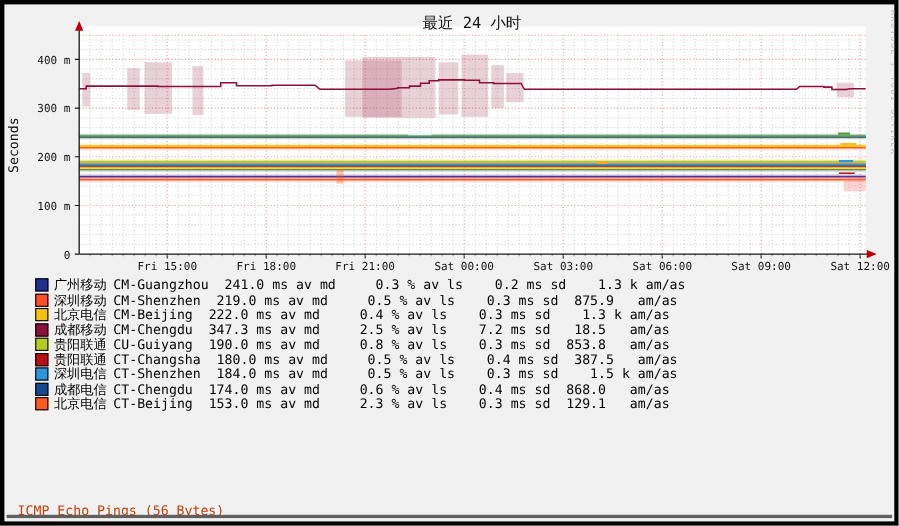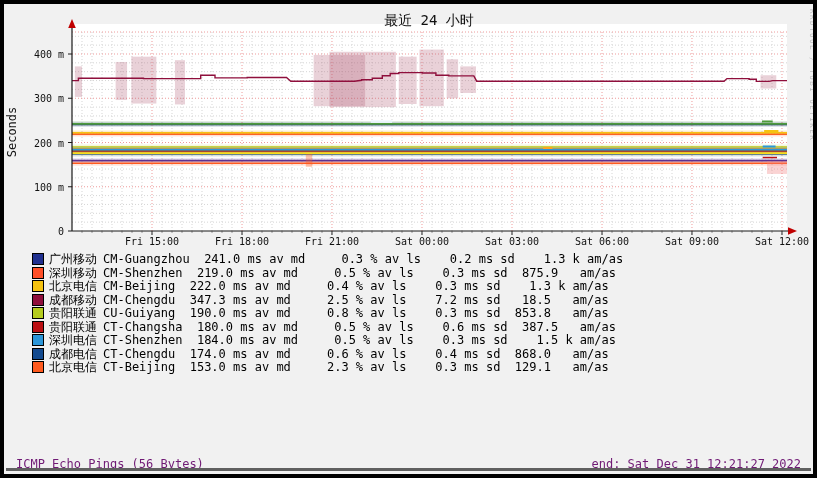--- a/index.html
+++ b/index.html
@@ -23,21 +23,21 @@
   .title{font-size:14px;}
   .axlabel{font-size:12px;}
   .wm{font-size:7.5px;fill:#bdbdbd;letter-spacing:1.5px;}
   #legend{position:absolute;top:249px;left:28px;font-size:12px;line-height:13.5px;color:#000;}
   .lrow{white-space:pre;height:13.5px;}
   .swatch{display:inline-block;width:10px;height:10px;border:1px solid #000;
           margin-right:5px;vertical-align:-2px;background:#888;}
   .cn{display:inline-block;width:54px;white-space:pre;}
   .rest{white-space:pre;}
   #footer{position:absolute;top:453px;left:12px;right:12px;display:flex;
-          justify-content:space-between;font-size:12px;color:#701a75;}
+          justify-content:space-between;font-size:12px;color:#c2410c;}
   #bottom-border{position:absolute;left:2px;right:2px;bottom:3px;height:3px;background:#606060;}
 </style>
 </head>
 <body>
 
 <div id="app">
 
   <svg id="chart" width="817" height="248">
     <rect x="68" y="20" width="715" height="207" fill="#ffffff"></rect>
     <text class="title" x="425" y="21" text-anchor="middle">最近 24 小时</text>
@@ -297,29 +297,28 @@
 
 
     <div class="lrow"><span class="swatch" style="background: rgb(143, 15, 60);"></span><span class="cn">成都移动</span><span class="rest">CM-Chengdu  347.3 ms av md     2.5 % av ls    7.2 ms sd   18.5   am/as</span></div>
 
 
 
     <div class="lrow"><span class="swatch" style="background: rgb(181, 204, 30);"></span><span class="cn">贵阳联通</span><span class="rest">CU-Guiyang  190.0 ms av md     0.8 % av ls    0.3 ms sd  853.8   am/as</span></div>
 
 
 
-    <div class="lrow"><span class="swatch" style="background: rgb(187, 15, 18);"></span><span class="cn">贵阳联通</span><span class="rest">CT-Changsha  180.0 ms av md     0.5 % av ls    0.6 ms sd  387.5   am/as</span></div>
+    <div class="lrow"><span class="swatch" style="background: rgb(187, 15, 18);"></span><span class="cn">贵阳联通</span><span class="rest">CT-Changsha  180.0 ms av md     0.5 % av ls    0.4 ms sd  387.5   am/as</span></div>
 
     <div class="lrow"><span class="swatch" style="background: rgb(43, 150, 217);"></span><span class="cn">深圳电信</span><span class="rest">CT-Shenzhen  184.0 ms av md     0.5 % av ls    0.3 ms sd    1.5 k am/as</span></div>
 
     <div class="lrow"><span class="swatch" style="background: rgb(19, 74, 143);"></span><span class="cn">成都电信</span><span class="rest">CT-Chengdu  174.0 ms av md     0.6 % av ls    0.4 ms sd  868.0   am/as</span></div>
 
     <div class="lrow"><span class="swatch" style="background: rgb(255, 90, 30);"></span><span class="cn">北京电信</span><span class="rest">CT-Beijing  153.0 ms av md     2.3 % av ls    0.3 ms sd  129.1   am/as</span></div>
 
   </div>
 
   <div id="footer">
     <span>ICMP Echo Pings (56 Bytes)</span>
-    <span>end: Sat Dec 31 12:21:27 2022</span>
   </div>
 
   <div id="bottom-border"></div>
 </div>
 
 </body></html>

